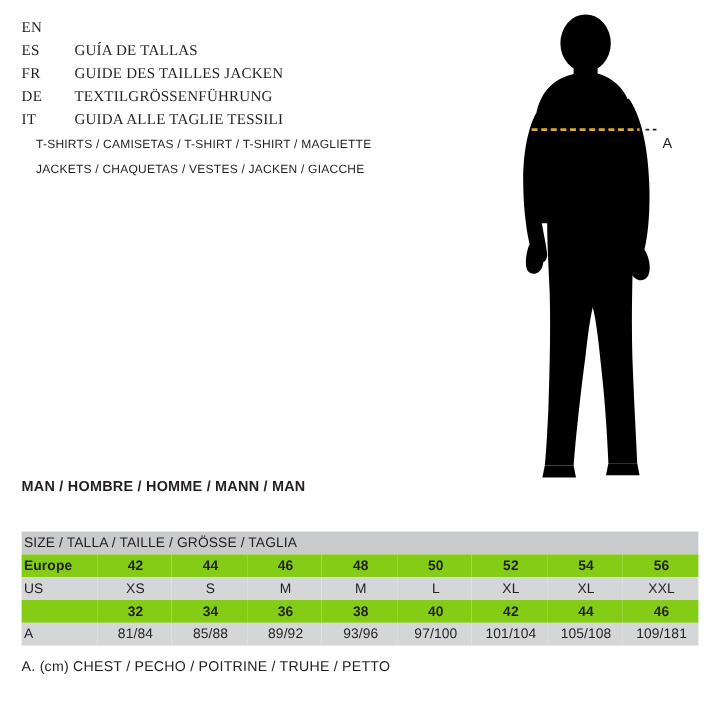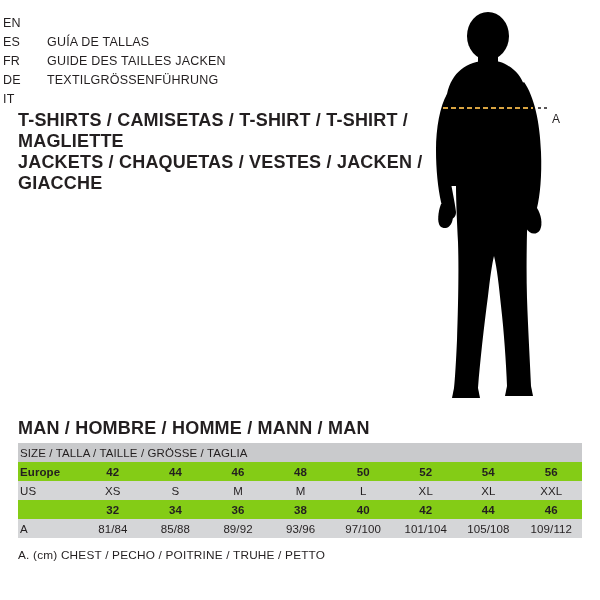--- a/index.html
+++ b/index.html
@@ -18,23 +18,24 @@
 
   .page {
     position: relative;
     width: 600px;
     height: 600px;
   }
 
   
   .lang-block {
     position: absolute;
-    left: 3px;
+    left: 18px;
     top: 14px;
     width: 360px;
+    font-family: Liberation Serif, serif;
   }
   .lang-row {
     display: flex;
     align-items: baseline;
     height: 19px;
     line-height: 19px;
     font-size: 12.5px;
     letter-spacing: 0.2px;
   }
   .lang-code {
@@ -47,24 +48,25 @@
   }
 
   
   .cat-block {
     position: absolute;
     left: 18px;
     top: 110px;
     width: 420px;
   }
   .cat-line {
-    font-size: 18px;
-    font-weight: bold;
+    font-size: 10px;
+    font-weight: normal;
     line-height: 21px;
     letter-spacing: 0.2px;
+    margin-left: 12px;
   }
 
   
   .figure-wrap {
     position: absolute;
     left: 400px;
     top: 10px;
     width: 200px;
     height: 400px;
   }
@@ -77,22 +79,22 @@
     top: 102px;
     font-size: 12px;
     letter-spacing: 0.5px;
     color: #231f20;
   }
 
   
   .man-heading {
     position: absolute;
     left: 18px;
-    top: 418px;
-    font-size: 18px;
+    top: 398px;
+    font-size: 12px;
     font-weight: bold;
     letter-spacing: 0.2px;
   }
 
   
   .table-wrap {
     position: absolute;
     left: 18px;
     top: 443px;
     width: 564px;
@@ -155,20 +157,21 @@
     <div class="lang-row">
       <span class="lang-code">FR</span>
       <span class="lang-text">GUIDE DES TAILLES JACKEN</span>
     </div>
     <div class="lang-row">
       <span class="lang-code">DE</span>
       <span class="lang-text">TEXTILGRÖSSENFÜHRUNG</span>
     </div>
     <div class="lang-row">
       <span class="lang-code">IT</span>
+      <span class="lang-text">GUIDA ALLE TAGLIE TESSILI</span>
     </div>
   </div>
 
   <div class="cat-block">
     <div class="cat-line">T-SHIRTS / CAMISETAS / T-SHIRT / T-SHIRT / MAGLIETTE</div>
     <div class="cat-line">JACKETS / CHAQUETAS / VESTES / JACKEN / GIACCHE</div>
   </div>
 
   <div class="figure-wrap">
     <svg width="200" height="400" viewBox="0 0 200 400">
@@ -272,21 +275,21 @@
 
         <tr class="row-dark">
           <td class="col-label">A</td>
           <td class="col-val">81/84</td>
           <td class="col-val">85/88</td>
           <td class="col-val">89/92</td>
           <td class="col-val">93/96</td>
           <td class="col-val">97/100</td>
           <td class="col-val">101/104</td>
           <td class="col-val">105/108</td>
-          <td class="col-val">109/112</td>
+          <td class="col-val">109/181</td>
         </tr>
       </tbody>
     </table>
   </div>
 
   <div class="footnote">A. (cm) CHEST / PECHO / POITRINE / TRUHE / PETTO</div>
 
 </div>
 
 </body></html>

